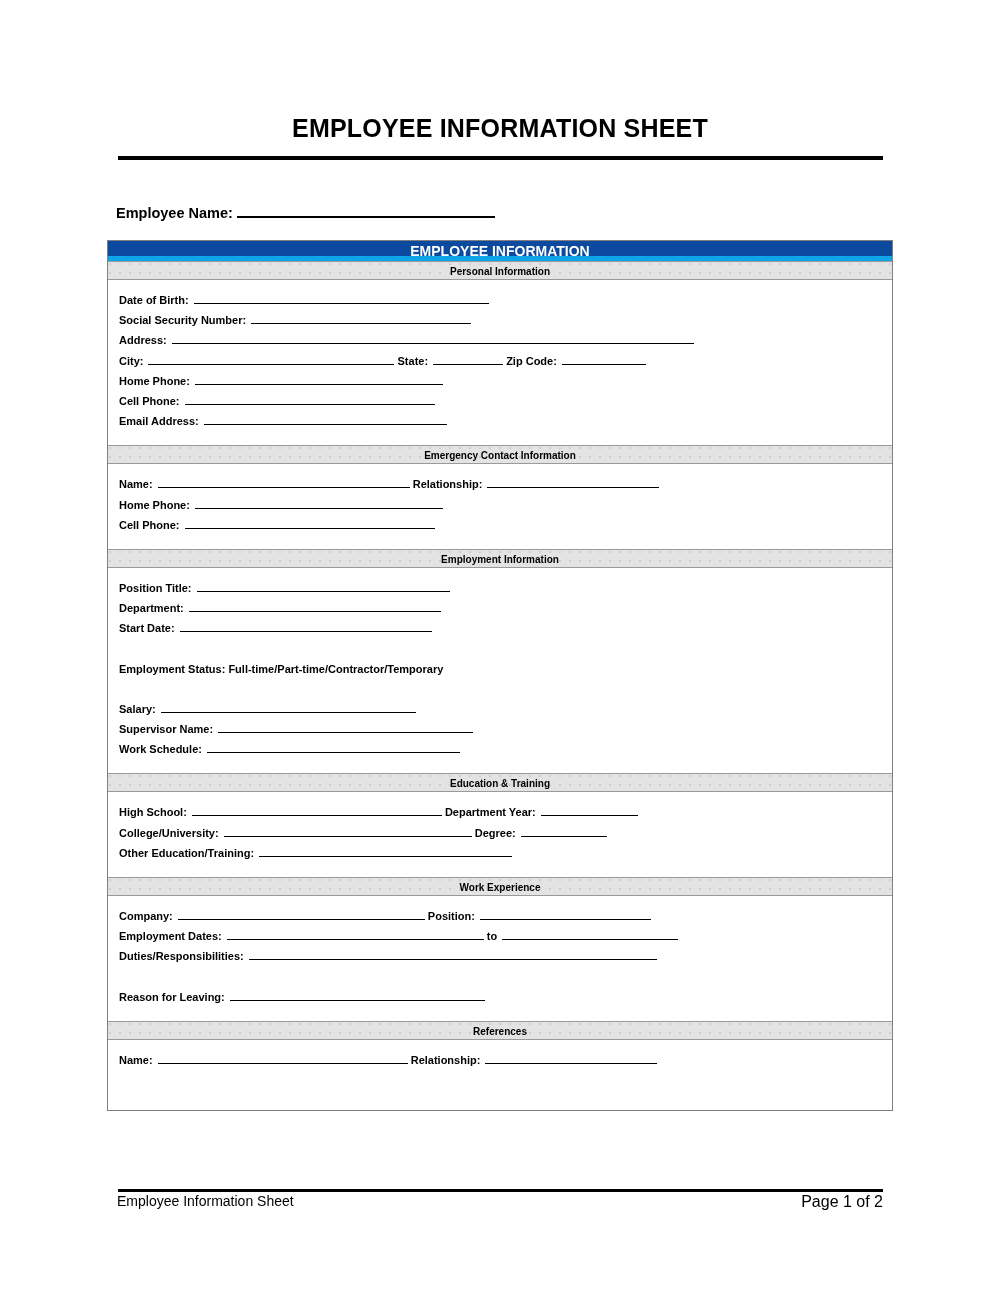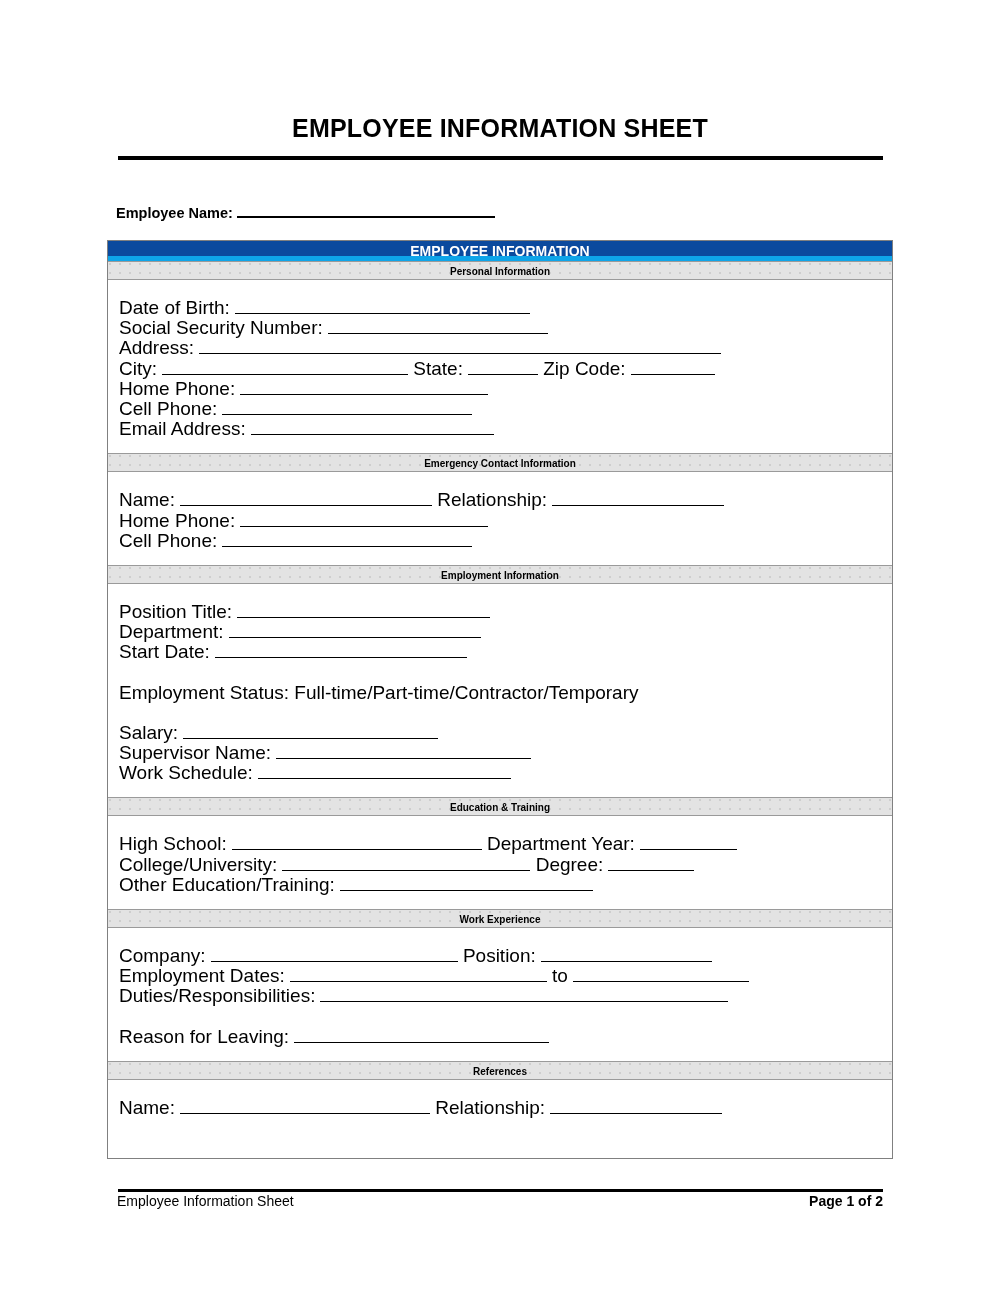--- a/index.html
+++ b/index.html
@@ -92,23 +92,23 @@
     font-size: 10px;
     font-weight: bold;
     line-height: 19px;
     height: 19px;
     border-top: 1px solid #9a9a9a;
     border-bottom: 1px solid #9a9a9a;
     box-sizing: border-box;
   }
 
   .section-body {
-    padding: 18px 0 14px 11px;
-    font-size: 19px;
-    font-weight: normal;
+    padding: 10px 0 14px 11px;
+    font-size: 11px;
+    font-weight: bold;
     line-height: 20.2px;
     box-sizing: border-box;
   }
   .section-body .line {
     white-space: nowrap;
   }
   .section-body .spacer {
     height: 20px;
   }
   .blank {
@@ -132,22 +132,22 @@
     position: absolute;
     left: 117px;
     top: 1193px;
     font-size: 14px;
     font-weight: normal;
   }
   .footer-right {
     position: absolute;
     right: 117px;
     top: 1193px;
-    font-size: 14px;
-    font-weight: bold;
+    font-size: 16px;
+    font-weight: normal;
     text-align: right;
   }
 </style>
 </head>
 <body>
 
 <div class="page">
 
   <div class="doc-title">EMPLOYEE INFORMATION SHEET</div>
 

